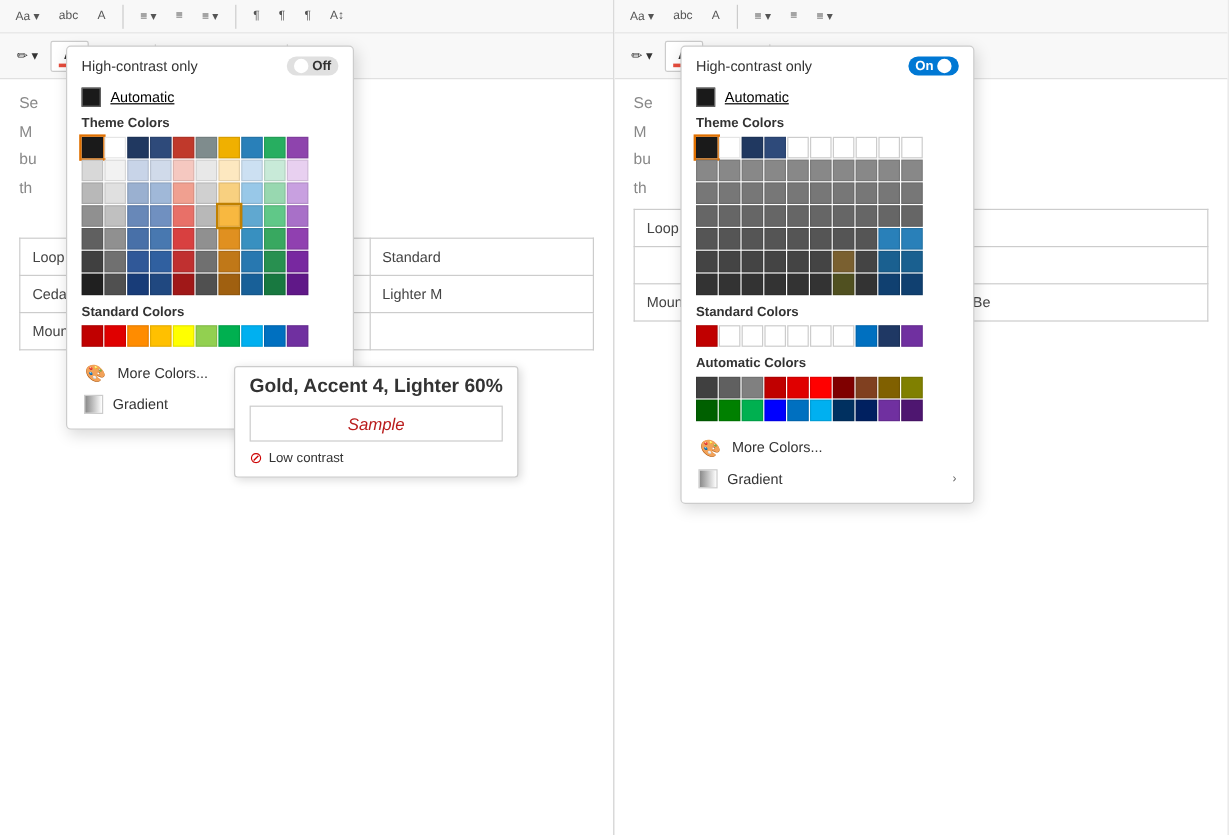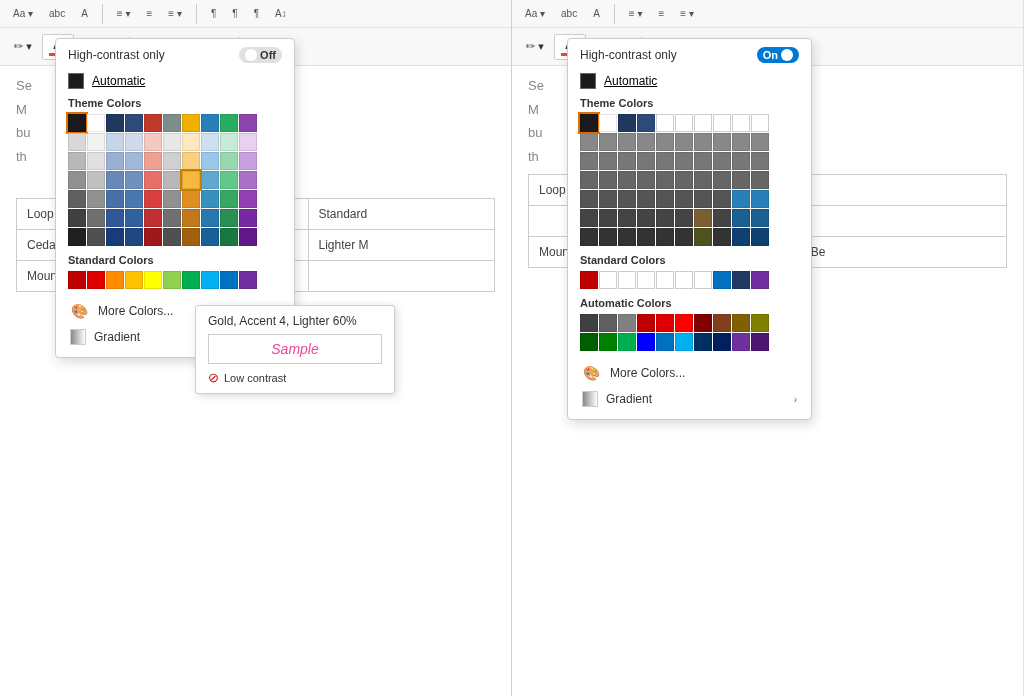--- a/index.html
+++ b/index.html
@@ -236,32 +236,32 @@
       background: white;
       border: 1px solid #ccc;
       border-radius: 3px;
       padding: 8px 12px;
       box-shadow: 2px 2px 8px rgba(0,0,0,0.15);
       z-index: 200;
       min-width: 200px;
     }
 
     .tooltip-title {
-      font-size: 12px;
-      font-weight: normal;
+      font-size: 16px;
+      font-weight: bold;
       color: #333;
       margin-bottom: 6px;
     }
 
     .tooltip-sample {
       border: 1px solid #ccc;
       padding: 6px 12px;
       text-align: center;
       font-size: 14px;
-      color: #ec4899;
+      color: #b91c1c;
       margin-bottom: 6px;
       font-style: italic;
     }
 
     .tooltip-warning {
       display: flex;
       align-items: center;
       gap: 5px;
       font-size: 11px;
       color: #333;

